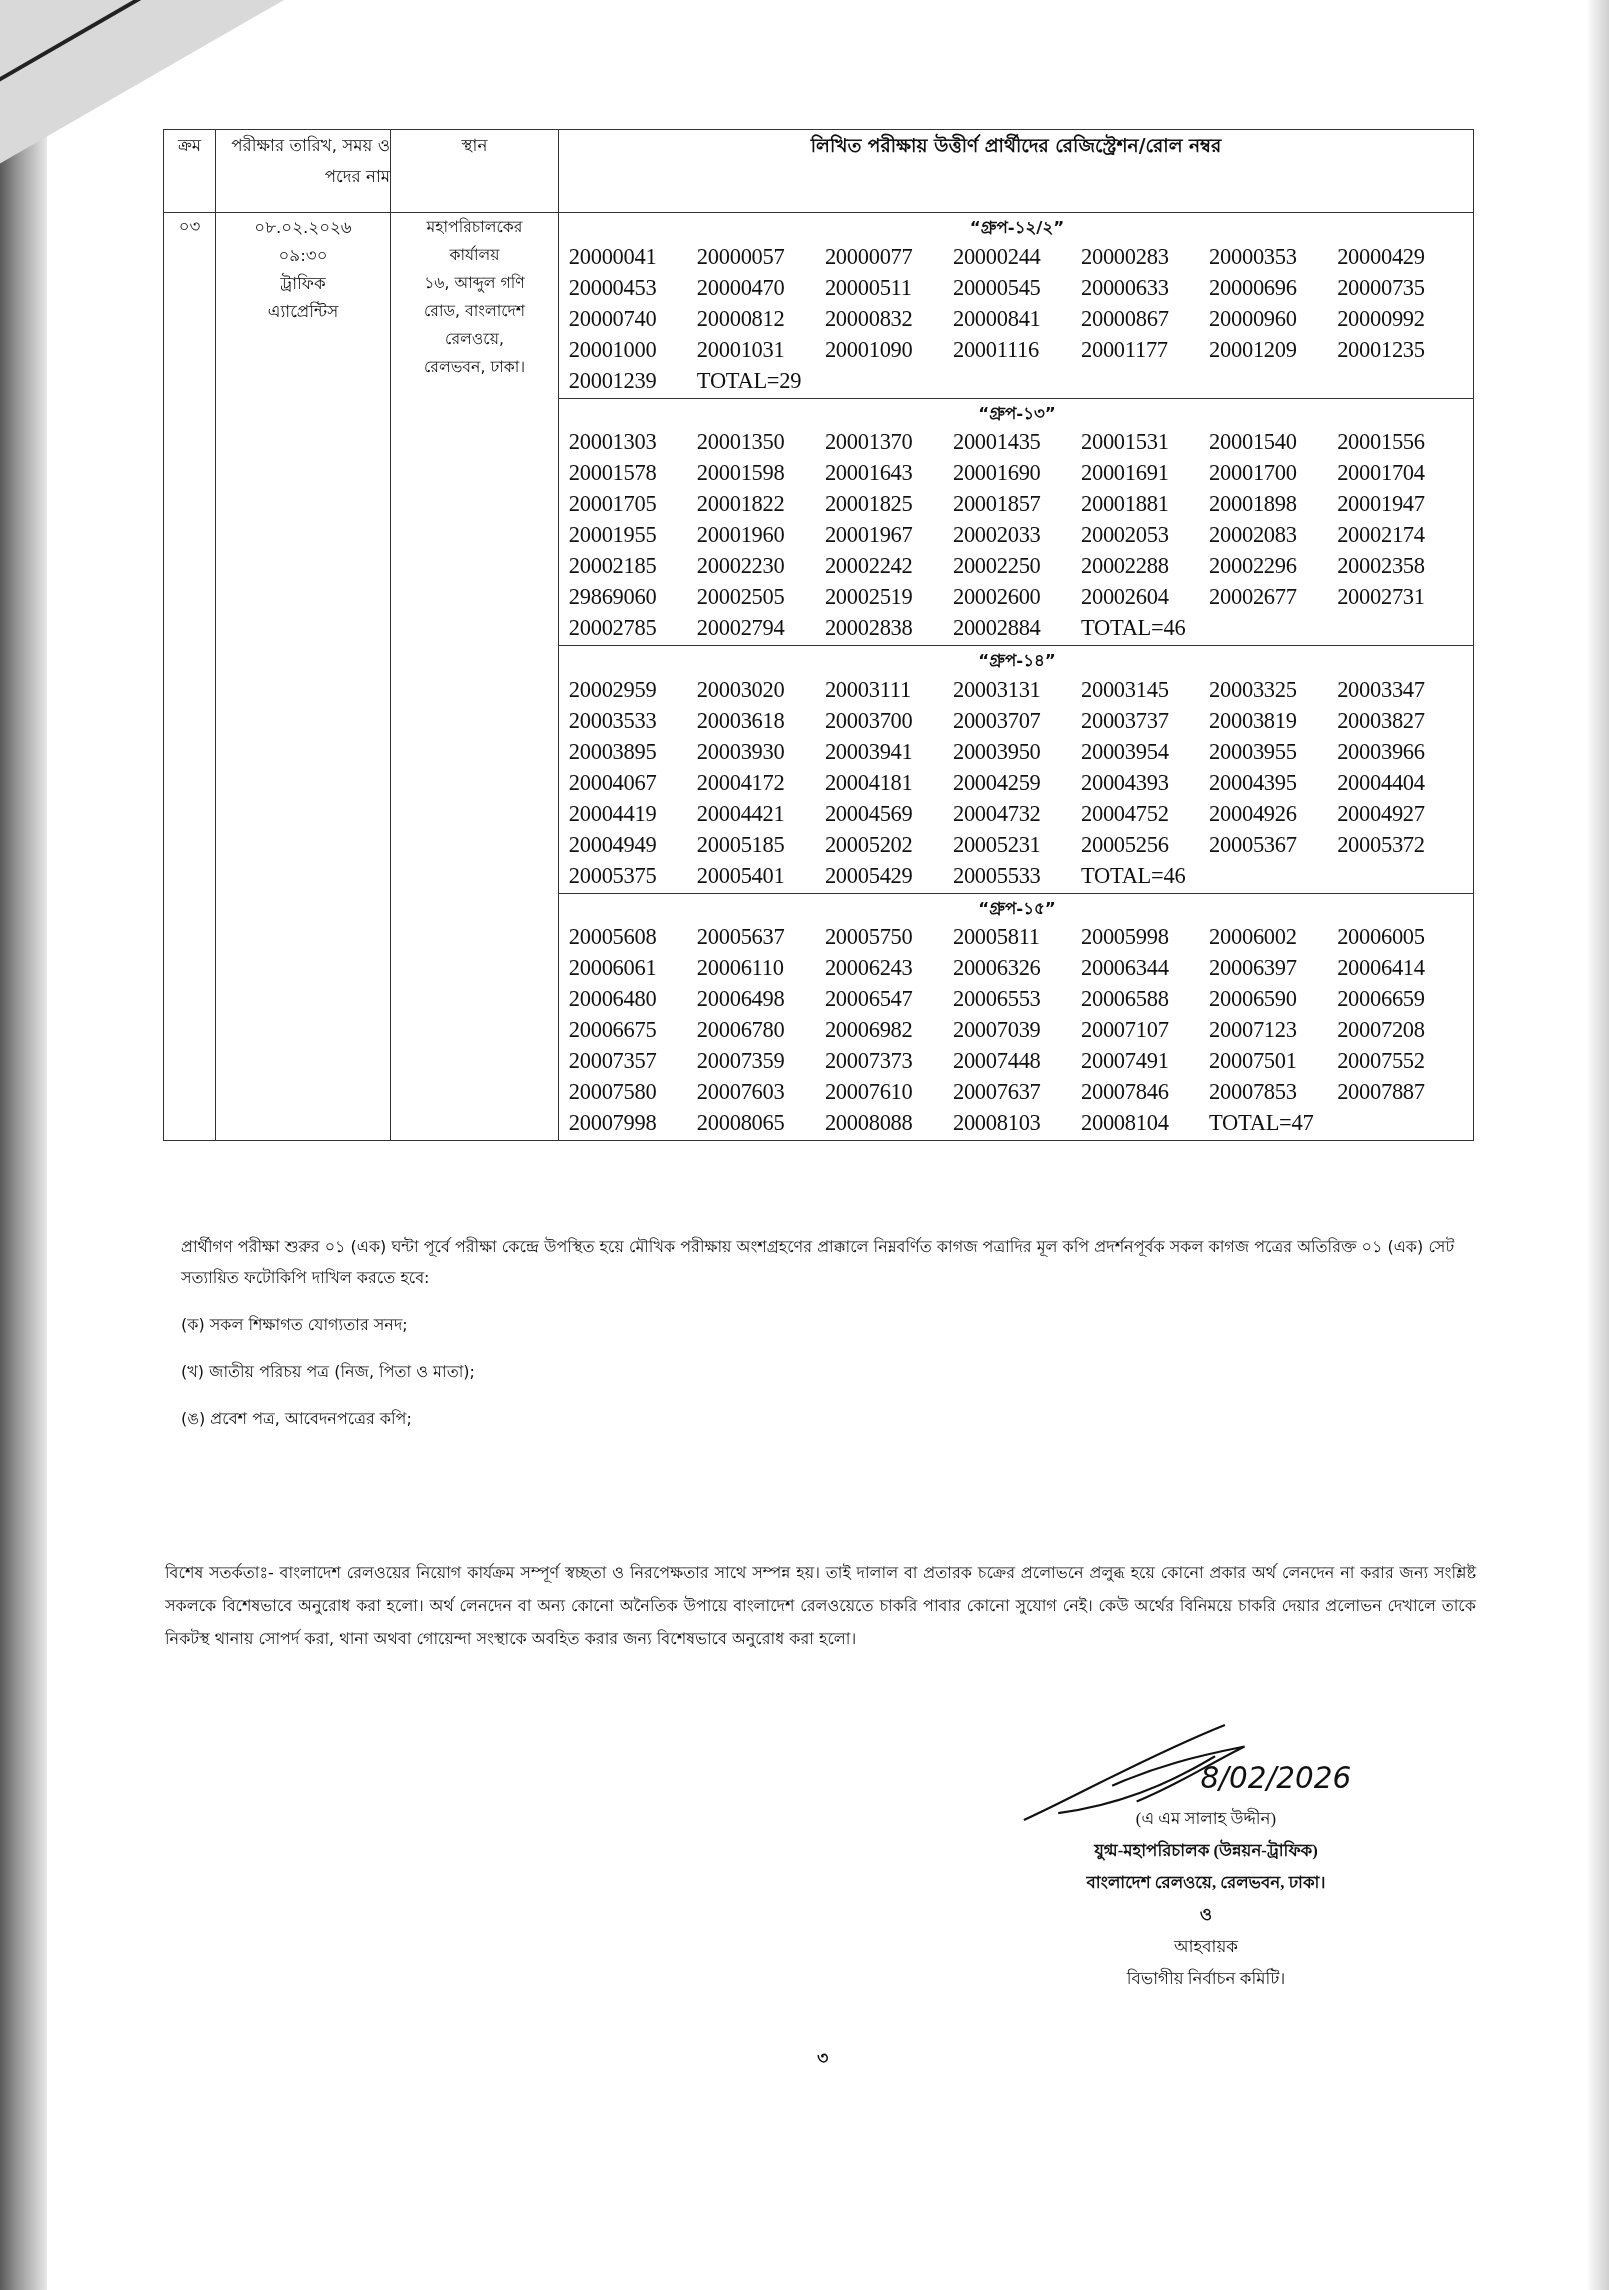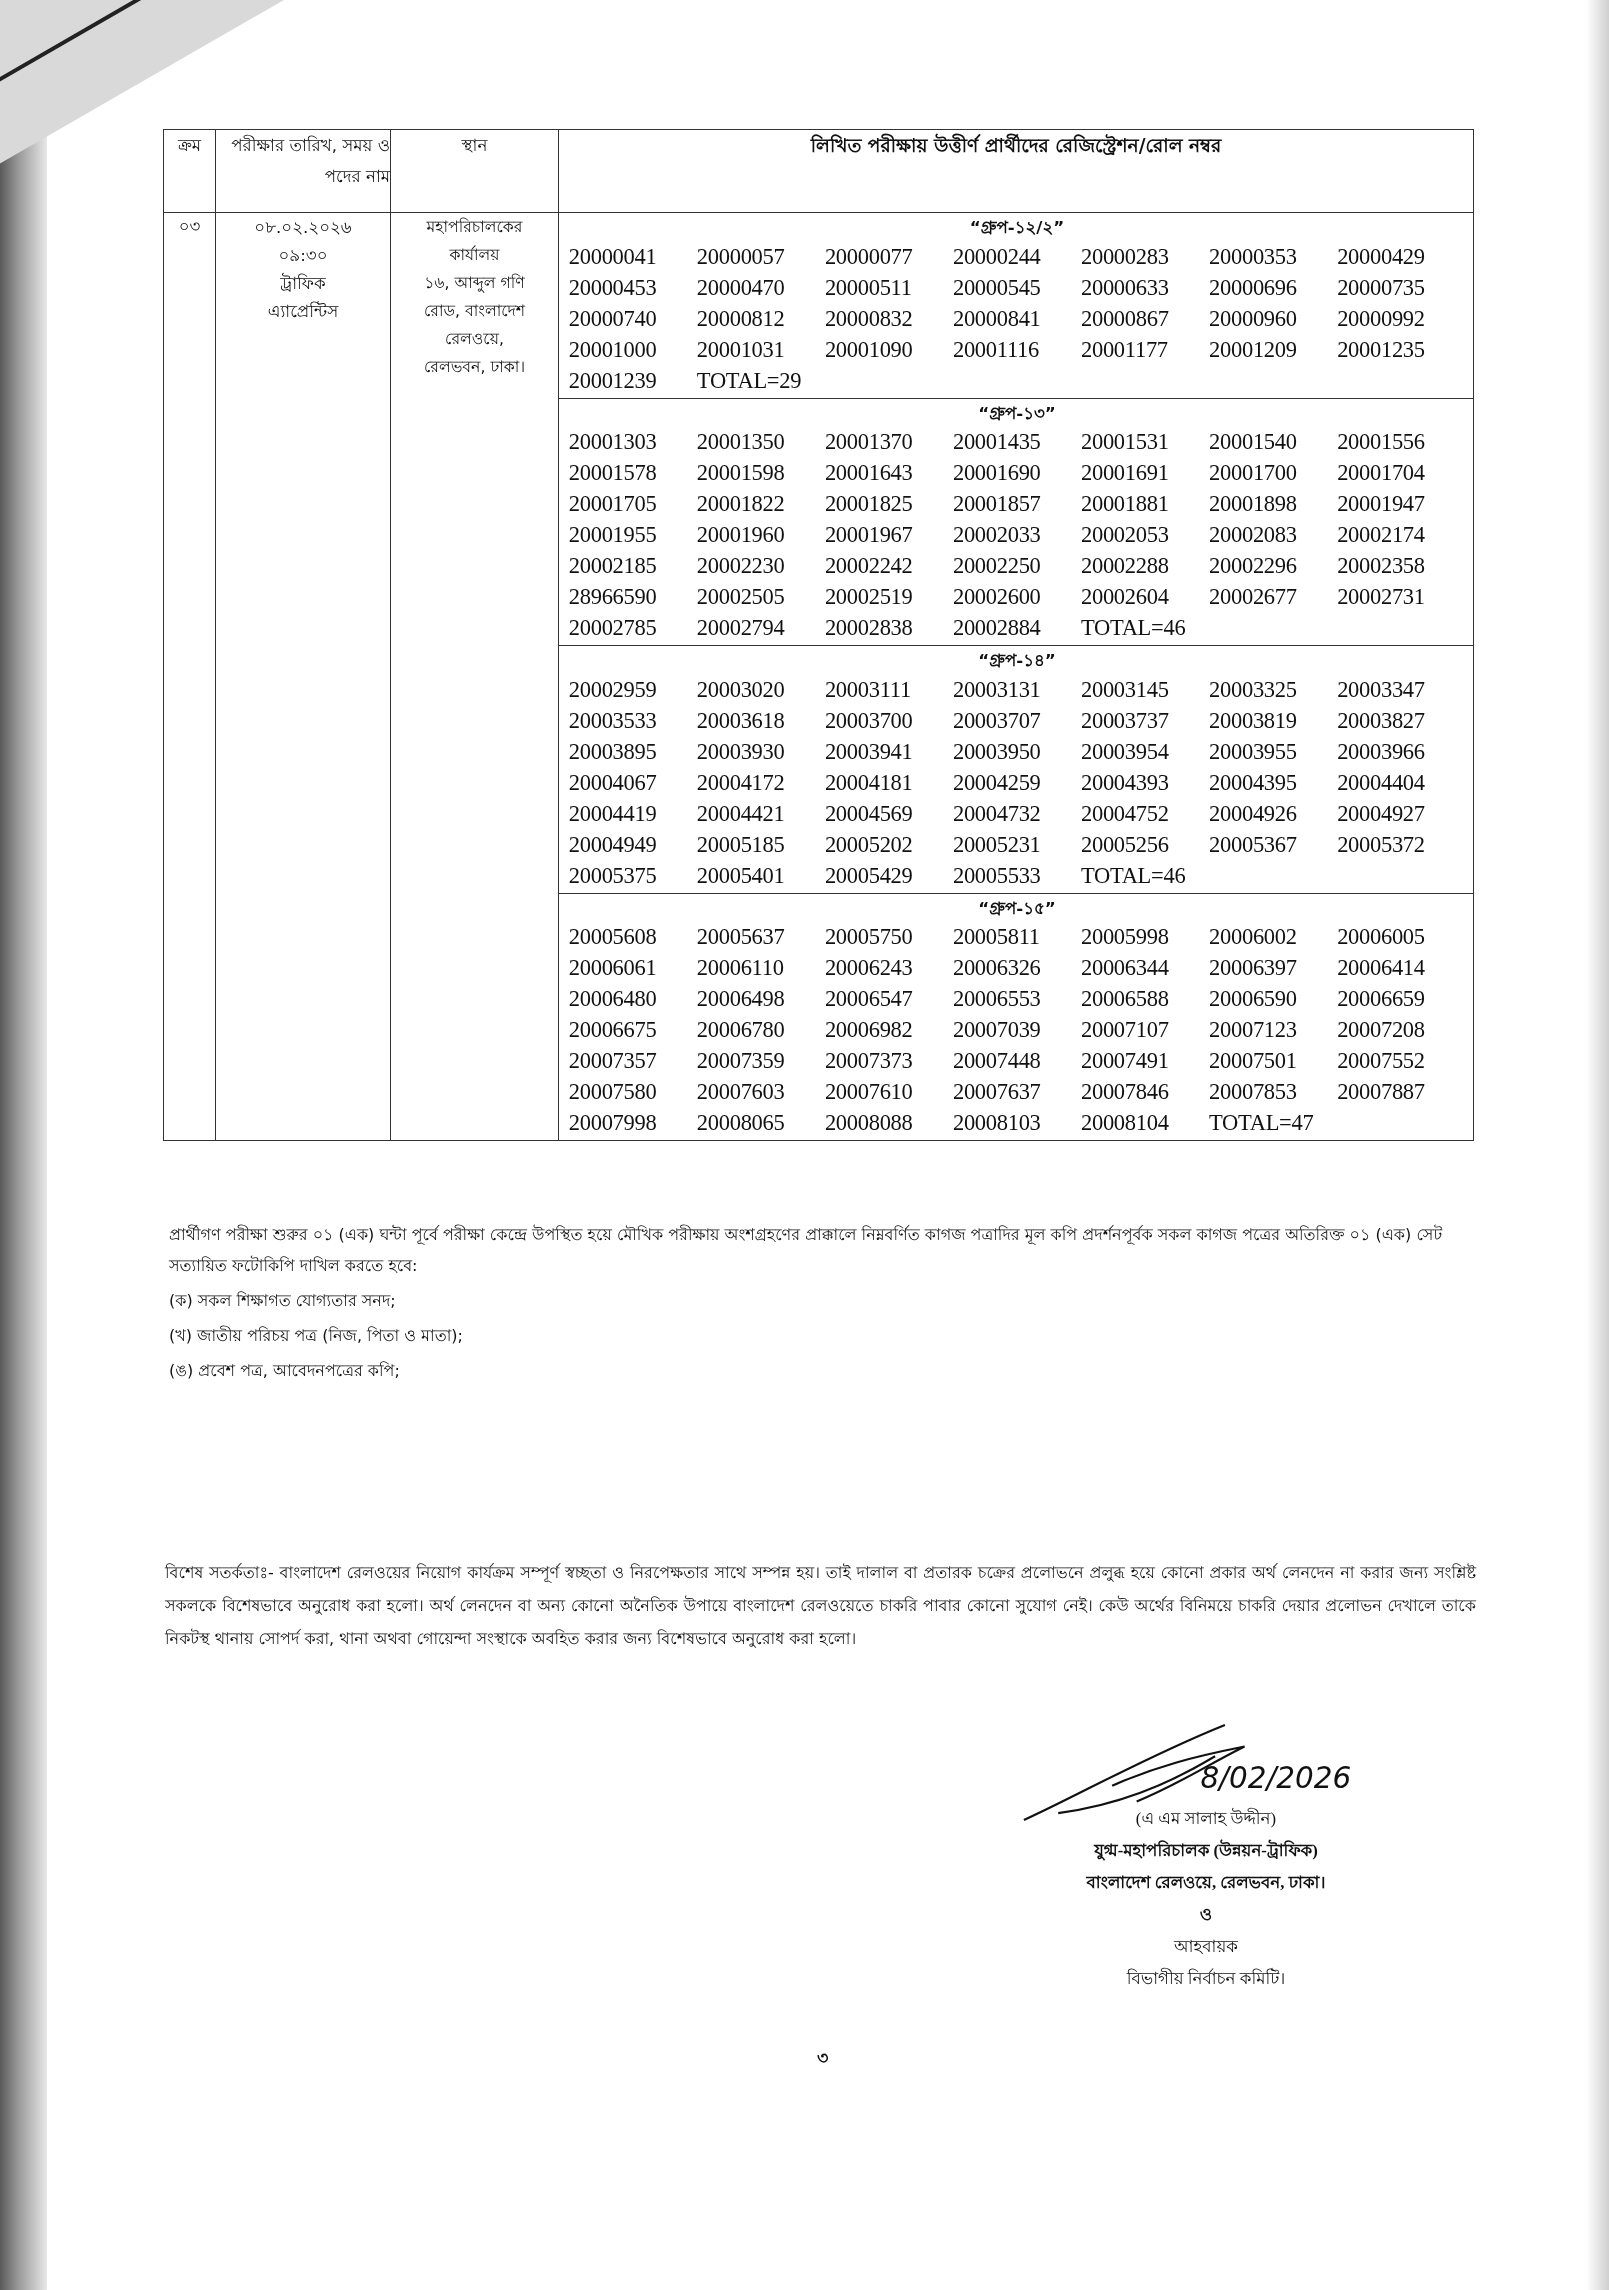--- a/index.html
+++ b/index.html
@@ -68,21 +68,21 @@
   .rolls {
     display: grid; grid-template-columns: repeat(7, 1fr);
     font-size: 22.5px; line-height: 31px; letter-spacing: -0.3px;
   }
   .rolls span { white-space: nowrap; }
 
   .notes {
     position: absolute; left: 165px; top: 1215px; width: 1311px;
     font-family: "DejaVu Sans", sans-serif; font-size: 16px; line-height: 31px;
   }
-  .notes p { margin: 4px; }
+  .notes p { margin: 16px; }
   .notes .bold { font-weight: bold; }
   .warning {
     position: absolute; left: 165px; top: 1556px; width: 1311px;
     font-family: "DejaVu Sans", sans-serif; font-size: 16px; line-height: 33px;
     text-align: justify;
   }
   .signature {
     position: absolute; left: 1019px; top: 1717px; width: 353px; height: 108px;
   }
   .sig-block {
@@ -197,21 +197,21 @@
               <span>20002053</span>
               <span>20002083</span>
               <span>20002174</span>
               <span>20002185</span>
               <span>20002230</span>
               <span>20002242</span>
               <span>20002250</span>
               <span>20002288</span>
               <span>20002296</span>
               <span>20002358</span>
-              <span>28966590</span>
+              <span>29869060</span>
               <span>20002505</span>
               <span>20002519</span>
               <span>20002600</span>
               <span>20002604</span>
               <span>20002677</span>
               <span>20002731</span>
               <span>20002785</span>
               <span>20002794</span>
               <span>20002838</span>
               <span>20002884</span>

